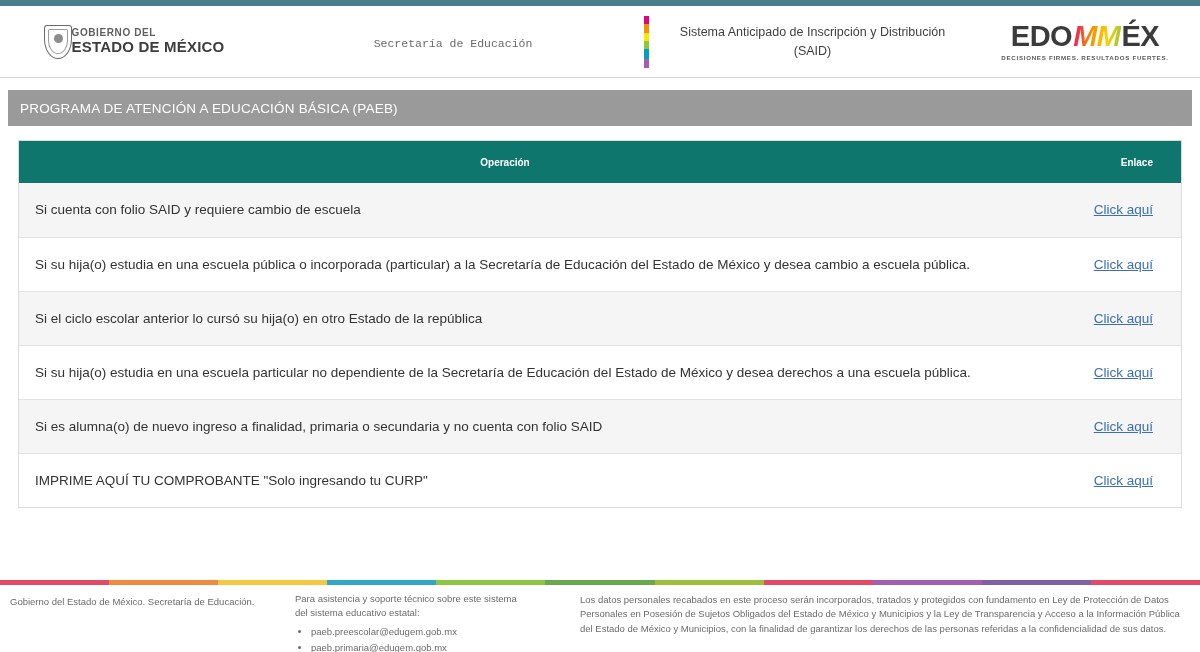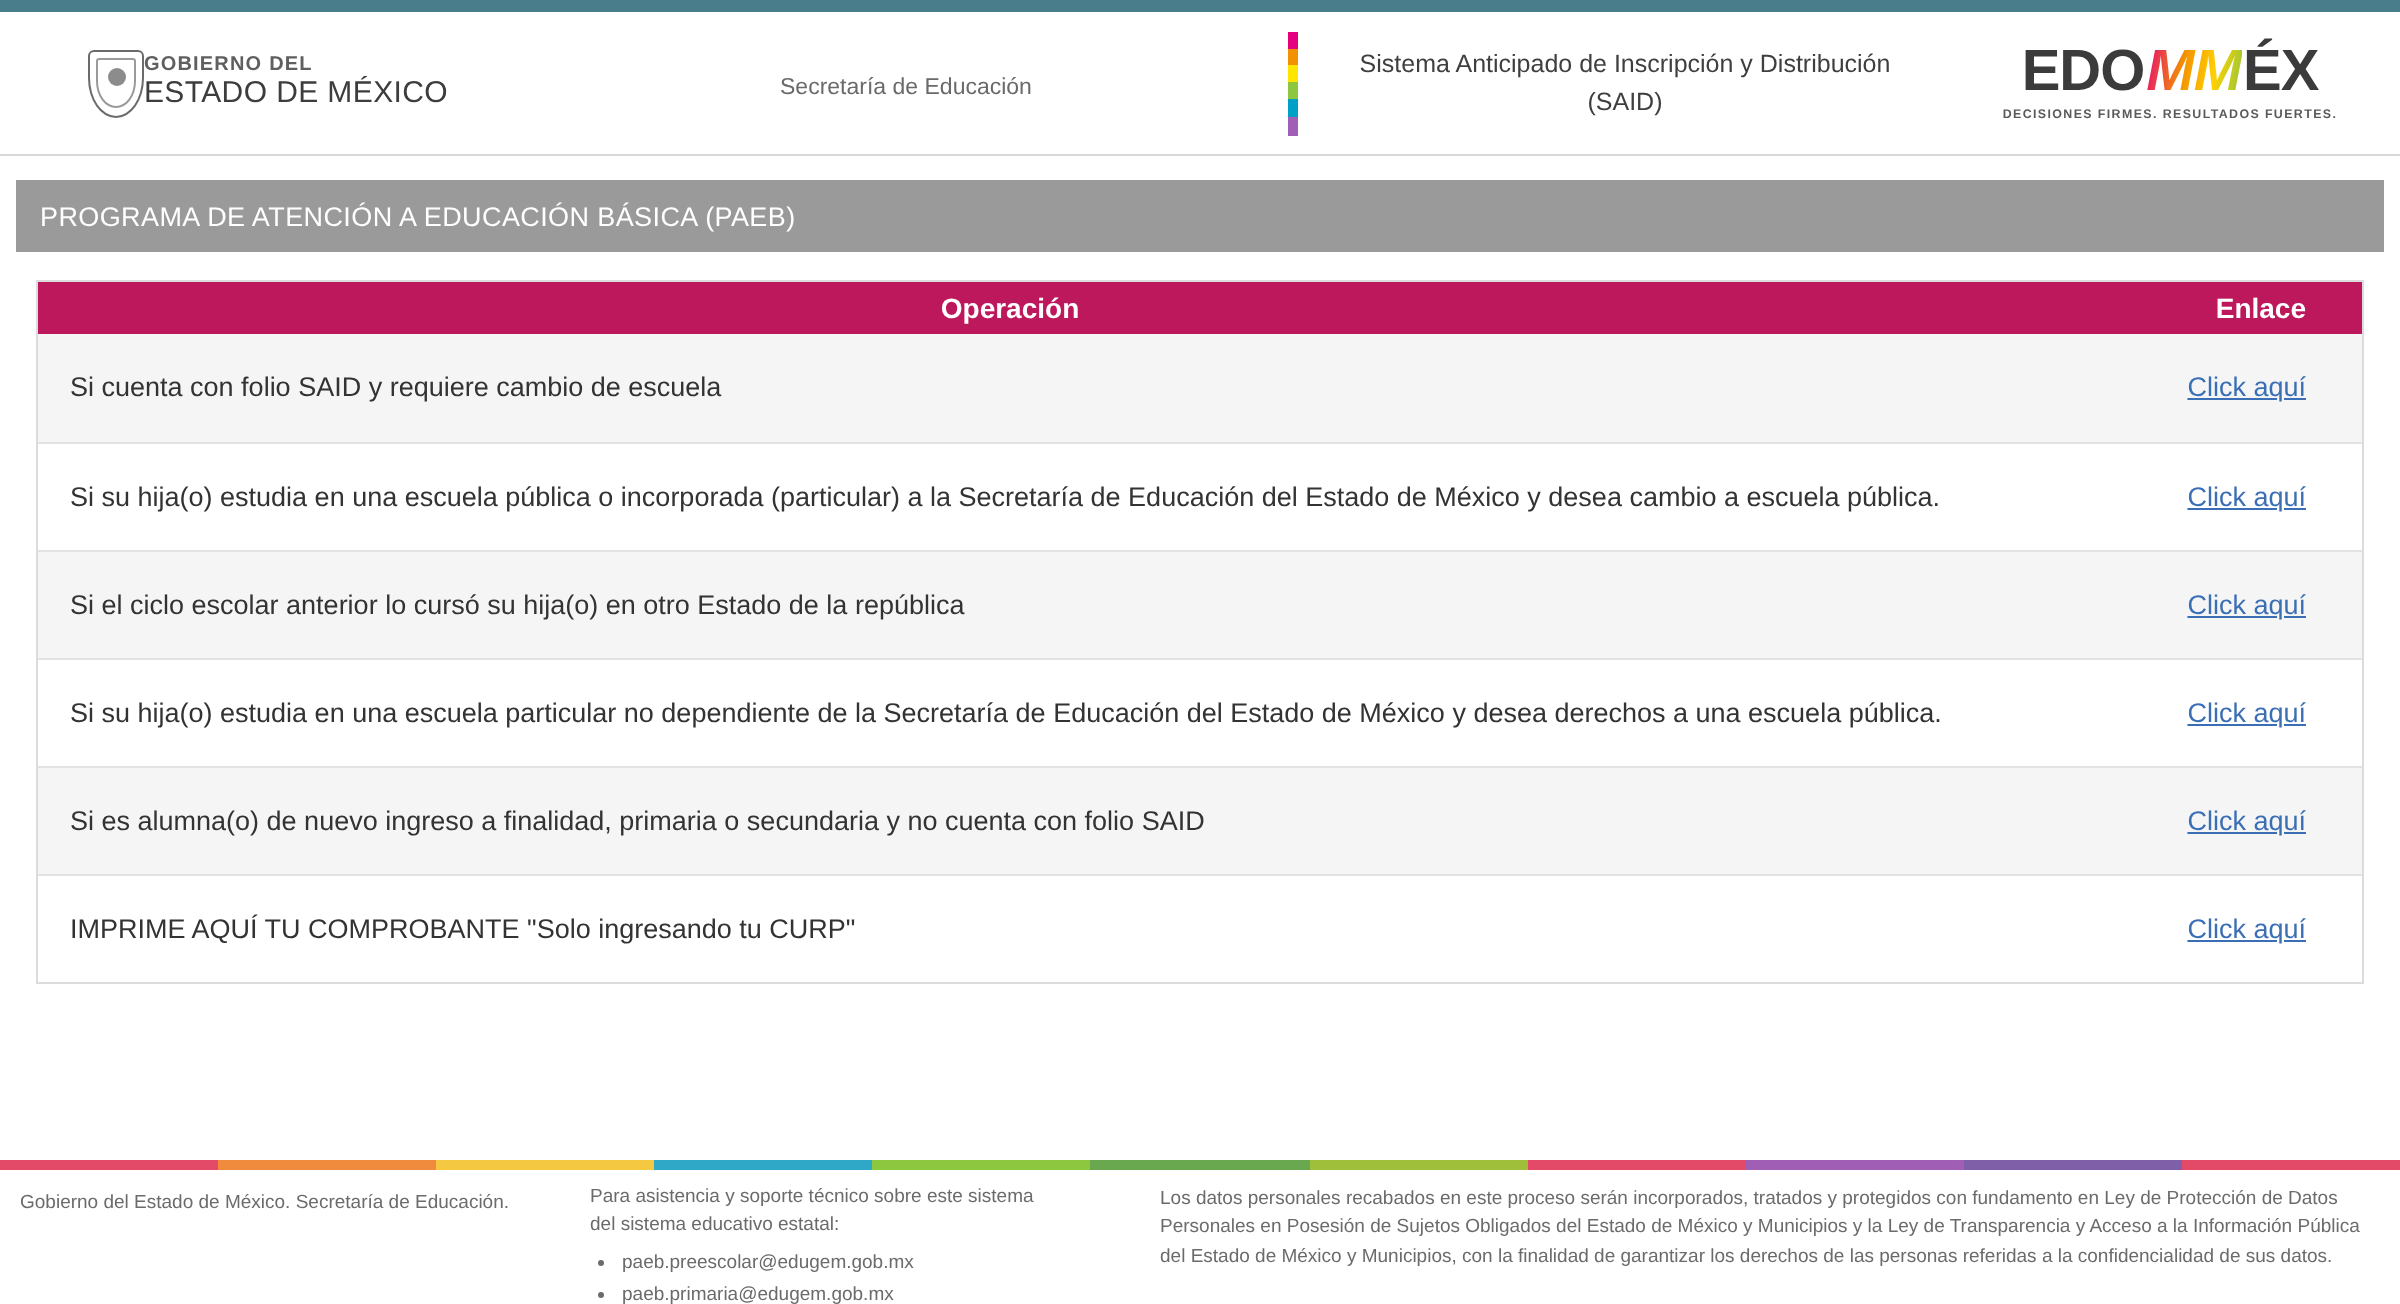--- a/index.html
+++ b/index.html
@@ -48,37 +48,38 @@
     position:absolute; left:9px; top:8px;
     width:9px; height:9px;
     background:#8c8c8c;
     border-radius:50%;
   }
   .gob-text { line-height: 1.05; }
   .gob-text .l1 {
     font-size: 10px; letter-spacing: .6px; color: #5f5f5f; font-weight: bold;
   }
   .gob-text .l2 {
-    font-size: 15px; letter-spacing: .2px; color: #3d3d3d; font-weight: normal;
+    font-size: 15px; letter-spacing: .2px; color: #3d3d3d; font-weight: bold;
   }
 
   .hdr-center {
     flex: 0 0 370px;
     text-align: center;
   }
   .hdr-center .title {
     font-size: 19.5px;
     color: #2f2f2f;
     font-weight: normal;
     letter-spacing: .1px;
   }
   .hdr-center .subtitle {
     font-size: 11.5px;
     color: #6a6a6a;
     margin-top: 4px;
+    font-family: Liberation Mono, monospace;
   }
 
   .rainbow-sep {
     width: 5px; height: 52px;
     margin: 0 6px;
     background: linear-gradient(to bottom,
       #e4007f 0%, #e4007f 16%,
       #f39200 16%, #f39200 32%,
       #ffe600 32%, #ffe600 48%,
       #8dc63f 48%, #8dc63f 64%,
@@ -145,25 +146,25 @@
     margin: 14px 18px 0 18px;
     border: 1px solid #dcdcdc;
     background: #fff;
   }
   table.paeb {
     width: 100%;
     border-collapse: collapse;
     table-layout: fixed;
   }
   table.paeb thead th {
-    background: #be185d;
+    background: #0f766e;
     color: #ffffff;
-    font-size: 14px;
+    font-size: 10px;
     font-weight: bold;
-    height: 26px;
+    height: 42px;
     vertical-align: middle;
   }
   th.col-op { text-align: center; }
   th.col-link { text-align: right; padding-right: 28px; width: 190px; }
 
   table.paeb tbody td {
     border-bottom: 1px solid #e3e3e3;
     height: 54px;
     font-size: 13.5px;
     color: #333333;

